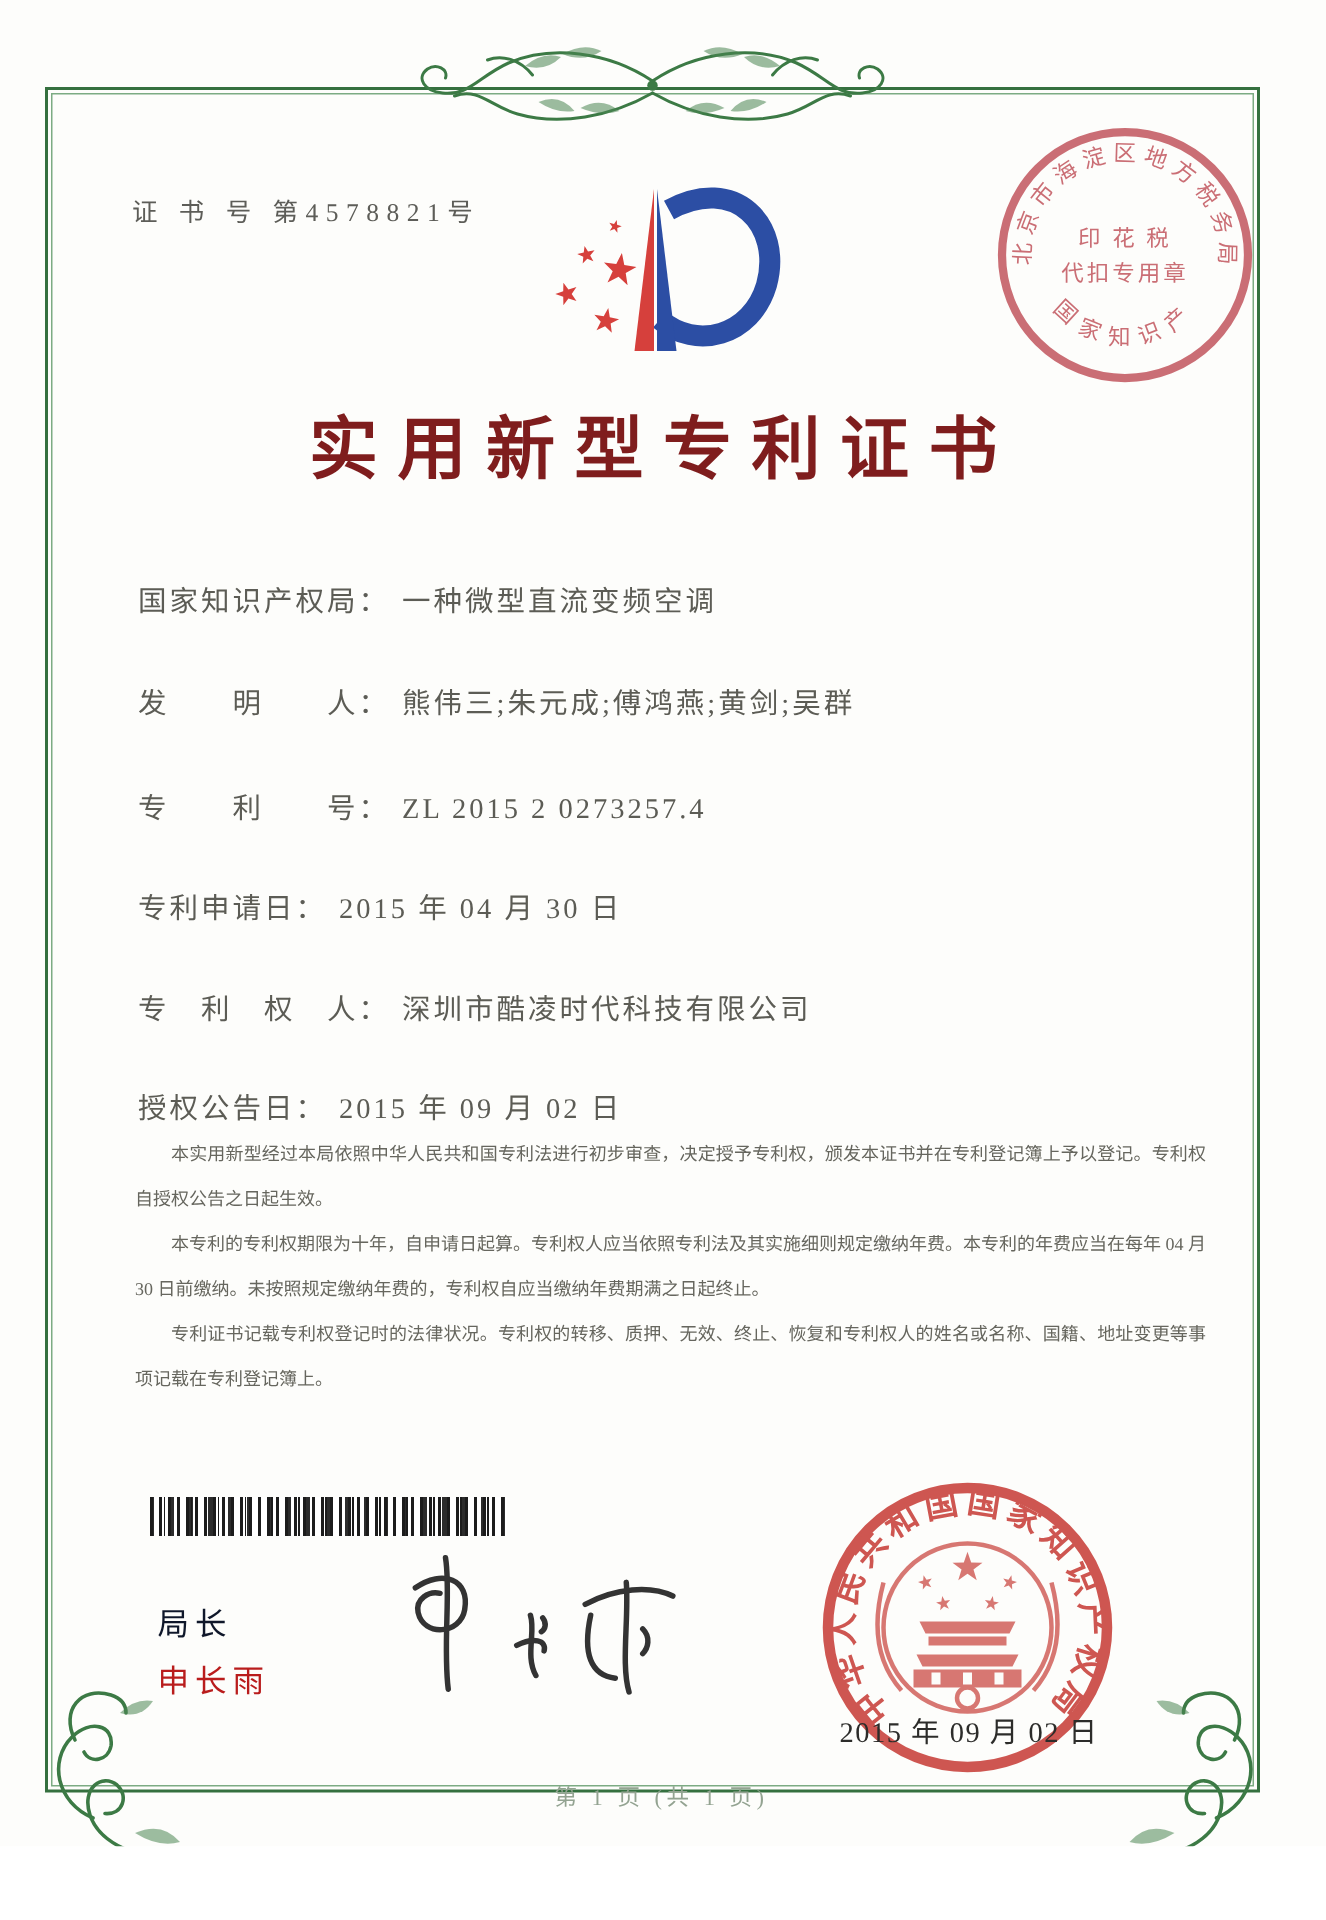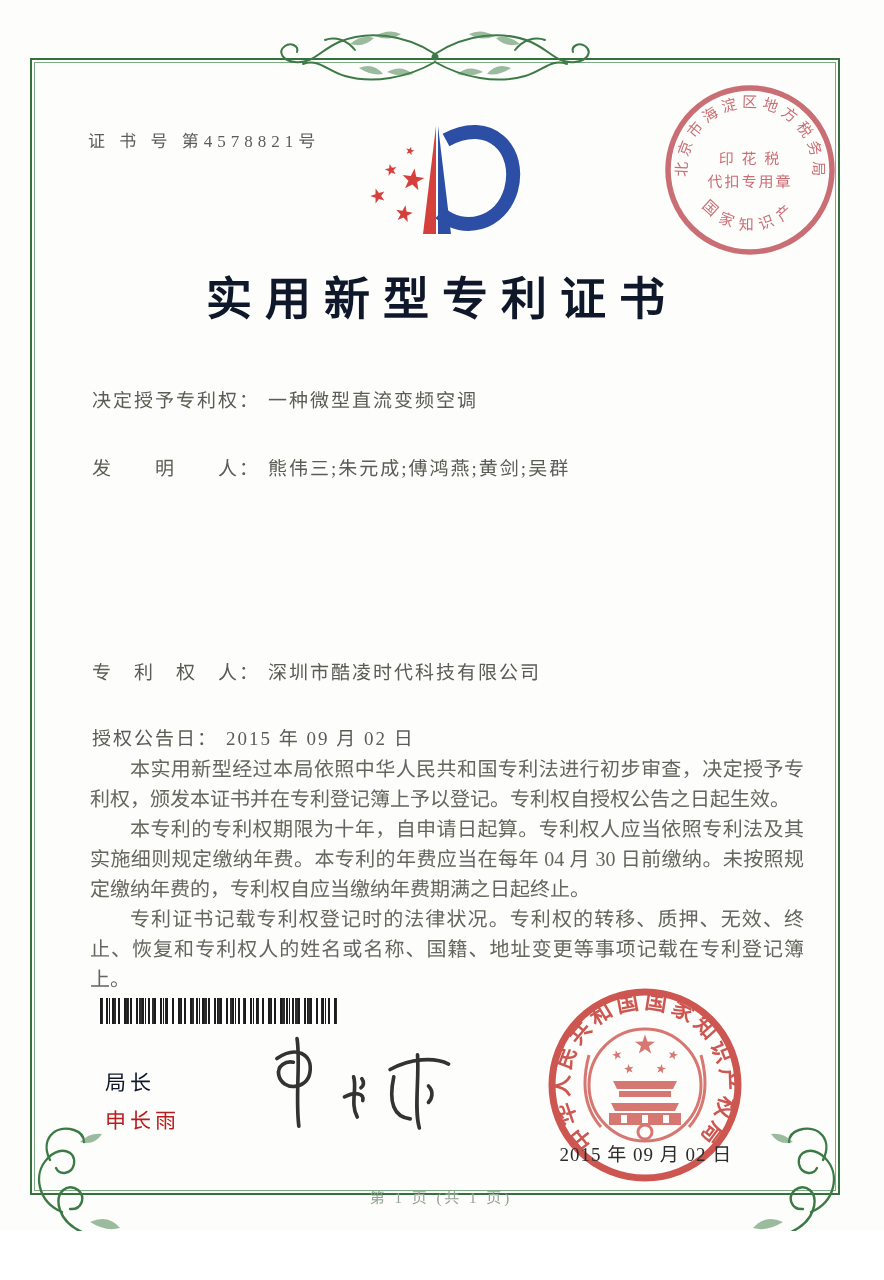--- a/index.html
+++ b/index.html
@@ -16,29 +16,29 @@
   .vine{position:absolute;left:435px;top:24px;transform:translateX(-50%);}
   .flourish{position:absolute;top:1122px;}
   .flourish.bl{left:20px;}
   .flourish.br{left:718px;transform:scale(-1,1);}
   
   .cert-no{position:absolute;left:88px;top:127px;font-size:17px;
     letter-spacing:5px;color:#5d5d58;}
   .logo{position:absolute;left:328px;top:110px;}
   .tax-seal{position:absolute;left:660px;top:80px;opacity:.85;}
   .title{position:absolute;left:0;top:262px;width:884px;text-align:center;
-    font-size:46px;font-weight:bold;letter-spacing:13px;color:#0f172a;}
+    font-size:46px;font-weight:bold;letter-spacing:13px;color:#7f1d1d;}
   
   .field{position:absolute;left:92px;width:720px;font-size:19px;
     letter-spacing:2px;color:#5c5c55;white-space:nowrap;}
   .field .lbl{margin-right:8px;}
   .f0{top:385px}.f1{top:453px}.f2{top:523px}.f3{top:590px}.f4{top:657px}.f5{top:723px}
   
   .body-text{position:absolute;left:90px;top:754px;width:714px;
-    font-size:20px;line-height:30px;color:#66665e;text-align:justify;}
+    font-size:12px;line-height:30px;color:#66665e;text-align:justify;}
   .body-text p{margin:0;text-indent:2em;}
   
   .barcode{position:absolute;left:100px;top:998px;width:238px;height:26px;
     background-color:#fff;
     background-image:
       repeating-linear-gradient(90deg,#1c1c1c 0 2px,transparent 2px 6px),
       repeating-linear-gradient(90deg,#1c1c1c 0 1px,transparent 1px 9px),
       repeating-linear-gradient(90deg,#2c2c2c 0 3px,transparent 3px 13px);}
   .director-title{position:absolute;left:105px;top:1066px;font-size:21px;
     letter-spacing:4px;color:#0f172a;}
@@ -142,24 +142,30 @@
     <circle cx="90" cy="90" r="82" fill="none" stroke="#c2565e" stroke-width="5.5"></circle>
     <text class="ring-tax-top"><textPath href="#taxTop" startOffset="4">北京市海淀区地方税务局</textPath></text>
     <text class="ring-tax-bottom"><textPath href="#taxBottom" startOffset="2">国家知识产权局</textPath></text>
     <text class="tax-center" x="90" y="84" text-anchor="middle">印 花 税</text>
     <text class="tax-center" x="90" y="107" text-anchor="middle">代扣专用章</text>
   </svg>
 
   <div class="title">实用新型专利证书</div>
 
   <div class="field f0">
-    <span class="lbl">决定授予专利权：</span><span>一种微型直流变频空调</span>
+    <span class="lbl">国家知识产权局：</span><span>一种微型直流变频空调</span>
   </div>
   <div class="field f1">
     <span class="lbl">发　　明　　人：</span><span>熊伟三;朱元成;傅鸿燕;黄剑;吴群</span>
+  </div>
+  <div class="field f2">
+    <span class="lbl">专　　利　　号：</span><span>ZL 2015 2 0273257.4</span>
+  </div>
+  <div class="field f3">
+    <span class="lbl">专利申请日：</span><span>2015 年 04 月 30 日</span>
   </div>
   <div class="field f4">
     <span class="lbl">专　利　权　人：</span><span>深圳市酷凌时代科技有限公司</span>
   </div>
   <div class="field f5">
     <span class="lbl">授权公告日：</span><span>2015 年 09 月 02 日</span>
   </div>
 
   <div class="body-text">
     <p>本实用新型经过本局依照中华人民共和国专利法进行初步审查，决定授予专利权，颁发本证书并在专利登记簿上予以登记。专利权自授权公告之日起生效。</p>

